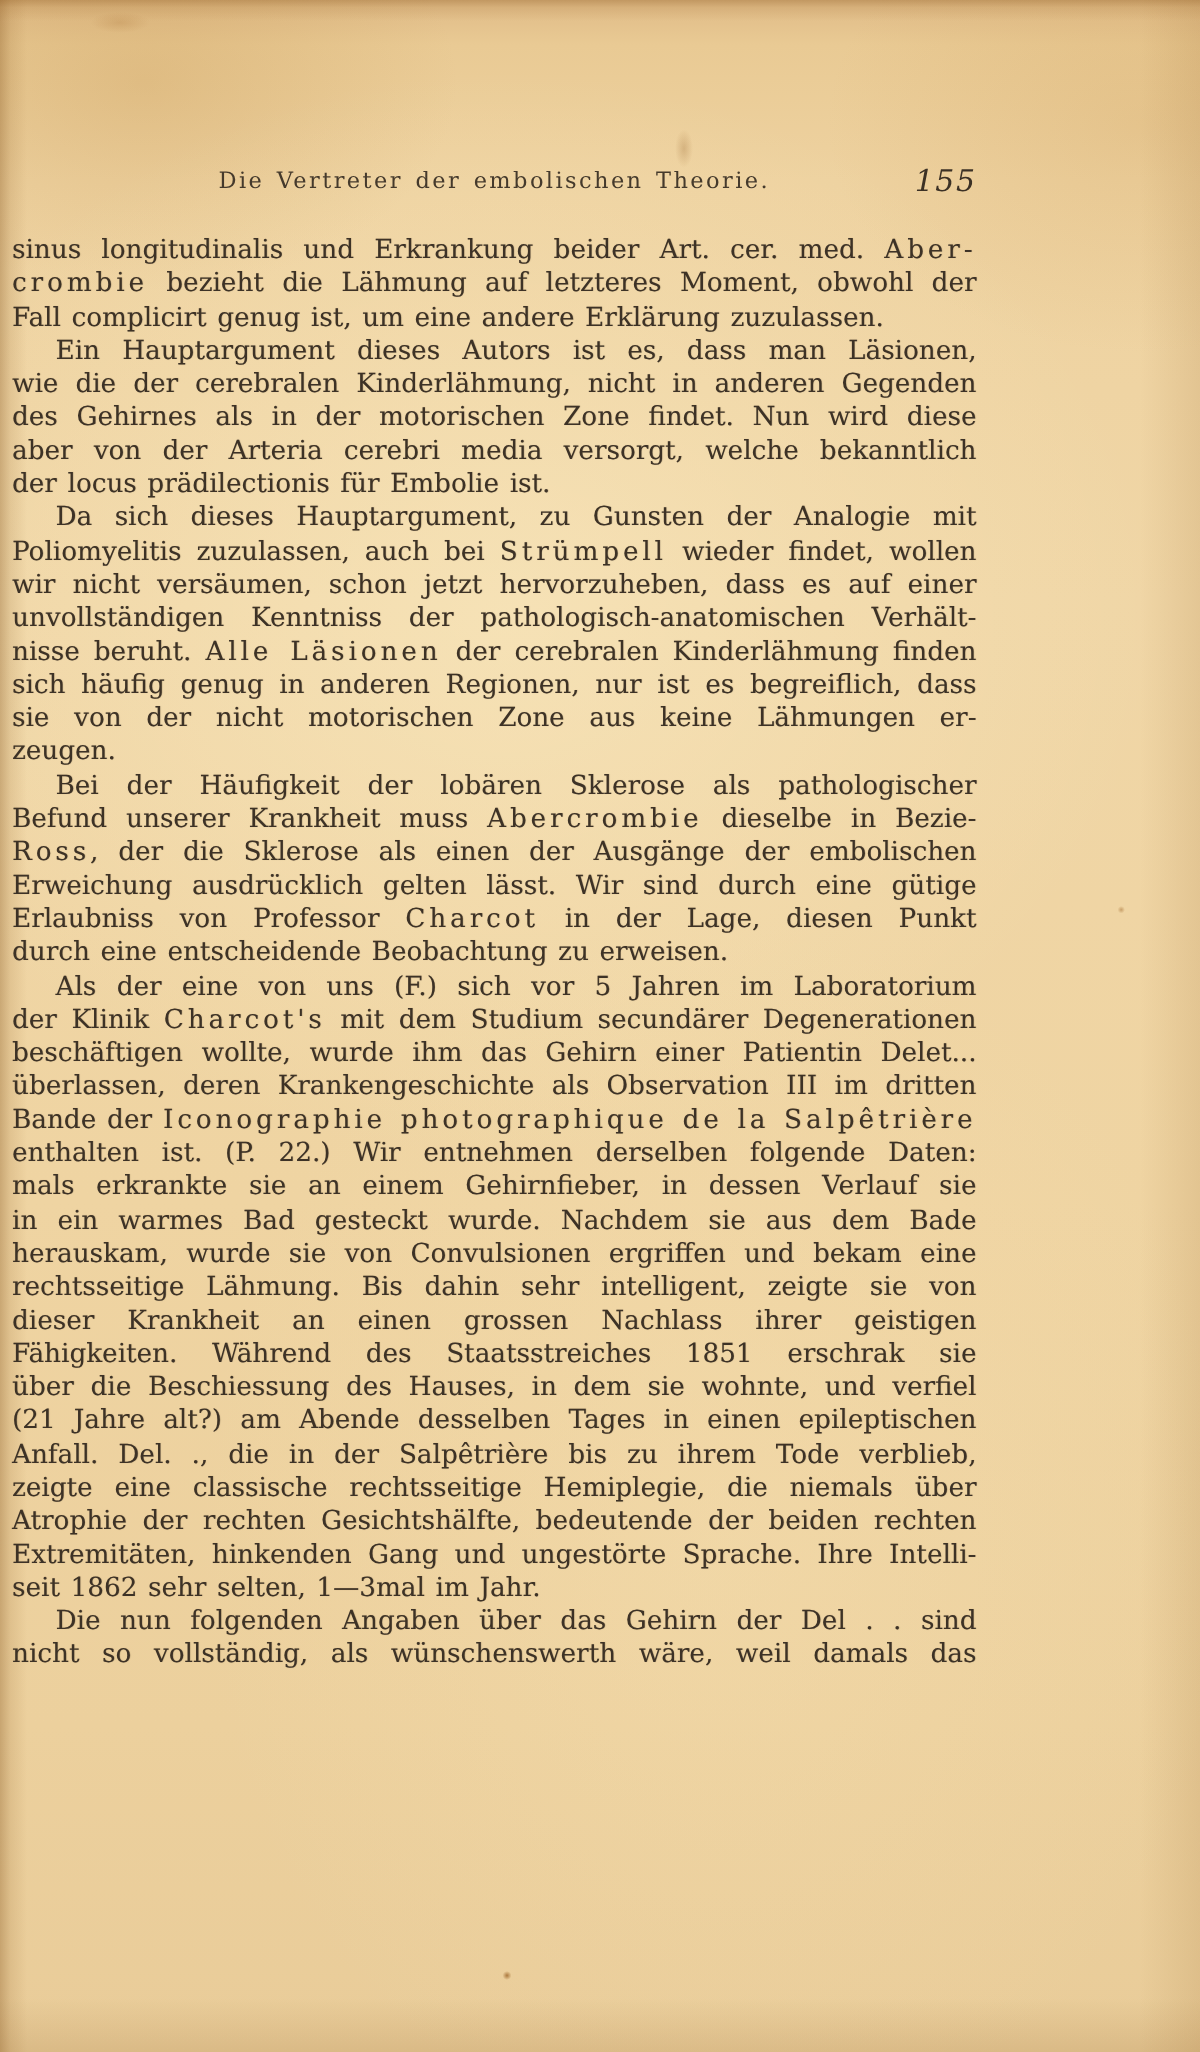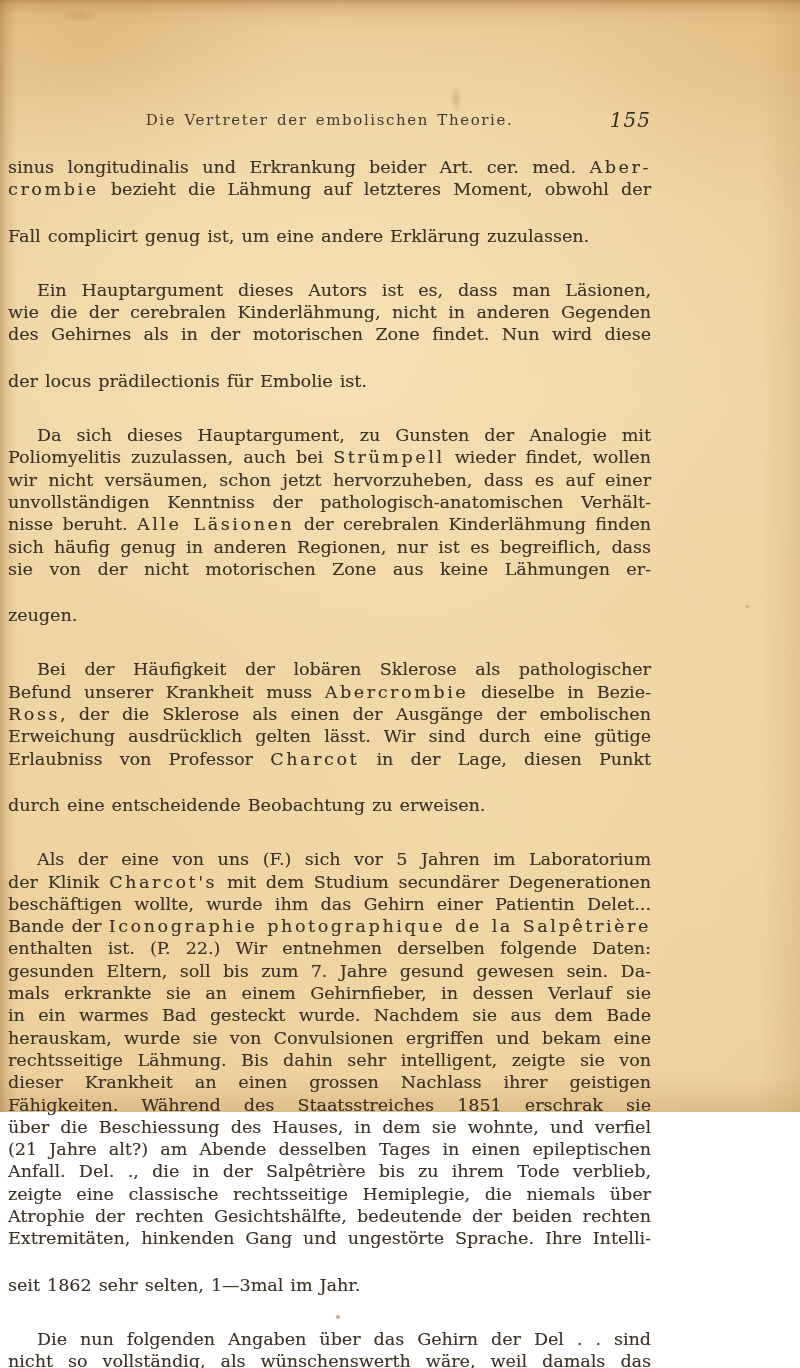--- a/index.html
+++ b/index.html
@@ -8,21 +8,21 @@
     width: 800px;
     height: 1368px;
     overflow: hidden;
     font-family: "DejaVu Serif", "Liberation Serif", serif;
   }
 
   
   .scan {
     position: relative;
     width: 800px;
-    height: 1112px;
+    height: 1368px;
     color: #41362a;
     background:
       
       linear-gradient(180deg, rgba(146,96,38,0.38) 0px, rgba(160,110,50,0.16) 5px, rgba(160,110,50,0.0) 14px),
       
       linear-gradient(90deg, rgba(130,82,28,0.34) 0px, rgba(140,92,36,0.14) 7px, rgba(140,92,36,0.0) 18px),
       
       linear-gradient(270deg, rgba(150,100,40,0.14) 0px, rgba(150,100,40,0.0) 40px),
       
       linear-gradient(0deg, rgba(140,92,36,0.16) 0px, rgba(140,92,36,0.0) 36px),
@@ -71,22 +71,22 @@
     color: #3d3226;
     text-shadow: 0.3px 0.3px 0.5px rgba(62,48,30,0.35);
   }
   .line {
     text-align: justify;
     text-align-last: justify;
     white-space: normal;
     height: 22.3px;
     overflow: visible;
   }
-  .line.end { text-align-last: left; margin-top: 24px; }
-  .line.indent { text-indent: 29px; margin-top: 32px; }
+  .line.end { text-align-last: left; }
+  .line.indent { text-indent: 29px; }
   .gesperrt { letter-spacing: 2.6px; }
 
   
   .spot {
     position: absolute;
     border-radius: 50%;
     pointer-events: none;
   }
   .spot-a {
     left: 335px; top: 1314px; width: 6px; height: 6px;
@@ -116,41 +116,42 @@
     <span class="page-num">155</span>
   </div>
 
   <div class="body-text">
       <div class="line"><span>sinus longitudinalis und Erkrankung beider Art. cer. med. </span><span class="gesperrt">Aber-</span></div>
       <div class="line"><span class="gesperrt">crombie</span><span> bezieht die Lähmung auf letzteres Moment, obwohl der</span></div>
       <div class="line end"><span>Fall complicirt genug ist, um eine andere Erklärung zuzulassen.</span></div>
       <div class="line indent"><span>Ein Hauptargument dieses Autors ist es, dass man Läsionen,</span></div>
       <div class="line"><span>wie die der cerebralen Kinderlähmung, nicht in anderen Gegenden</span></div>
       <div class="line"><span>des Gehirnes als in der motorischen Zone findet. Nun wird diese</span></div>
+      <div class="line"><span>aber von der Arteria cerebri media versorgt, welche bekanntlich</span></div>
       <div class="line end"><span>der locus prädilectionis für Embolie ist.</span></div>
       <div class="line indent"><span>Da sich dieses Hauptargument, zu Gunsten der Analogie mit</span></div>
       <div class="line"><span>Poliomyelitis zuzulassen, auch bei </span><span class="gesperrt">Strümpell</span><span> wieder findet, wollen</span></div>
       <div class="line"><span>wir nicht versäumen, schon jetzt hervorzuheben, dass es auf einer</span></div>
       <div class="line"><span>unvollständigen Kenntniss der pathologisch-anatomischen Verhält-</span></div>
       <div class="line"><span>nisse beruht. </span><span class="gesperrt">Alle Läsionen</span><span> der cerebralen Kinderlähmung finden</span></div>
       <div class="line"><span>sich häufig genug in anderen Regionen, nur ist es begreiflich, dass</span></div>
       <div class="line"><span>sie von der nicht motorischen Zone aus keine Lähmungen er-</span></div>
       <div class="line end"><span>zeugen.</span></div>
       <div class="line indent"><span>Bei der Häufigkeit der lobären Sklerose als pathologischer</span></div>
       <div class="line"><span>Befund unserer Krankheit muss </span><span class="gesperrt">Abercrombie</span><span> dieselbe in Bezie-</span></div>
       <div class="line"><span class="gesperrt">Ross</span><span>, der die Sklerose als einen der Ausgänge der embolischen</span></div>
       <div class="line"><span>Erweichung ausdrücklich gelten lässt. Wir sind durch eine gütige</span></div>
       <div class="line"><span>Erlaubniss von Professor </span><span class="gesperrt">Charcot</span><span> in der Lage, diesen Punkt</span></div>
       <div class="line end"><span>durch eine entscheidende Beobachtung zu erweisen.</span></div>
       <div class="line indent"><span>Als der eine von uns (F.) sich vor 5 Jahren im Laboratorium</span></div>
       <div class="line"><span>der Klinik </span><span class="gesperrt">Charcot's</span><span> mit dem Studium secundärer Degenerationen</span></div>
       <div class="line"><span>beschäftigen wollte, wurde ihm das Gehirn einer Patientin Delet...</span></div>
+      <div class="line"><span>überlassen, deren Krankengeschichte als Observation III im dritten</span></div>
       <div class="line"><span>Bande der </span><span class="gesperrt">Iconographie photographique de la Salpêtrière</span></div>
       <div class="line"><span>enthalten ist. (P. 22.) Wir entnehmen derselben folgende Daten:</span></div>
-      <div class="line"><span>gesunden Eltern, soll bis zum 7. Jahre gesund gewesen sein. Da-</span></div>
       <div class="line"><span>mals erkrankte sie an einem Gehirnfieber, in dessen Verlauf sie</span></div>
       <div class="line"><span>in ein warmes Bad gesteckt wurde. Nachdem sie aus dem Bade</span></div>
       <div class="line"><span>herauskam, wurde sie von Convulsionen ergriffen und bekam eine</span></div>
       <div class="line"><span>rechtsseitige Lähmung. Bis dahin sehr intelligent, zeigte sie von</span></div>
       <div class="line"><span>dieser Krankheit an einen grossen Nachlass ihrer geistigen</span></div>
       <div class="line"><span>Fähigkeiten. Während des Staatsstreiches 1851 erschrak sie</span></div>
       <div class="line"><span>über die Beschiessung des Hauses, in dem sie wohnte, und verfiel</span></div>
       <div class="line"><span>(21 Jahre alt?) am Abende desselben Tages in einen epileptischen</span></div>
       <div class="line"><span>Anfall. Del. ., die in der Salpêtrière bis zu ihrem Tode verblieb,</span></div>
       <div class="line"><span>zeigte eine classische rechtsseitige Hemiplegie, die niemals über</span></div>

